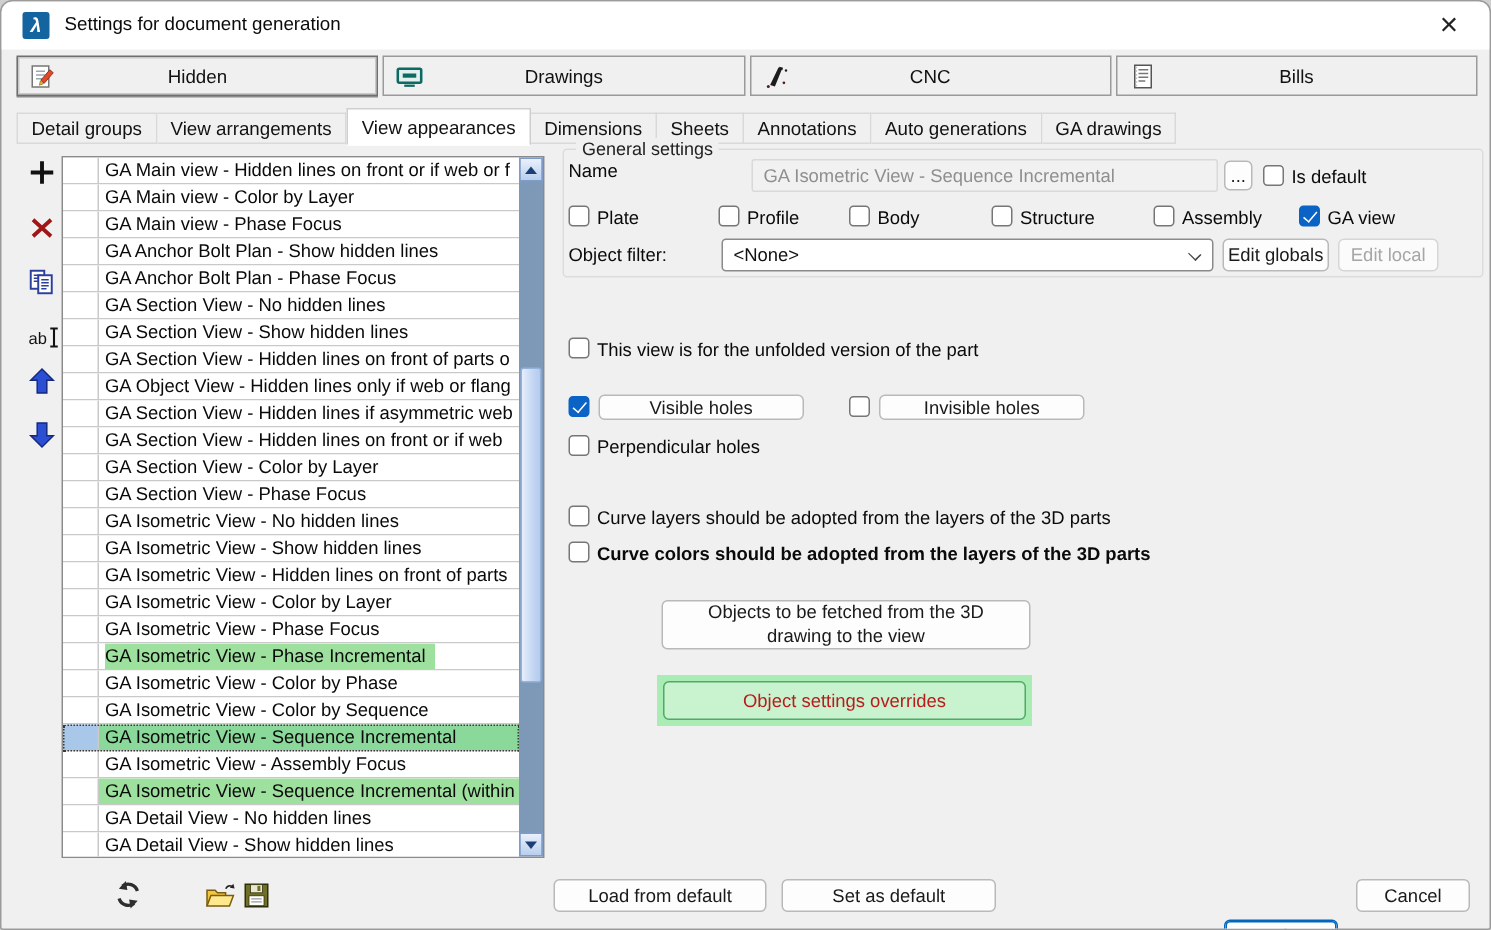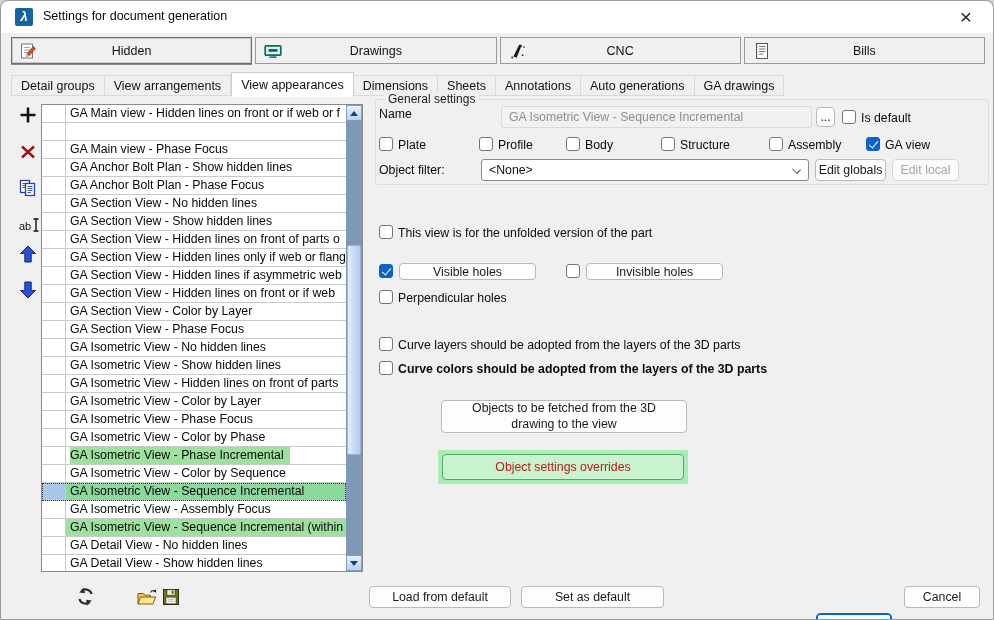--- a/index.html
+++ b/index.html
@@ -160,20 +160,21 @@
     </div>
 
   <div class="listbox">
     <div class="rows" id="listRows">
         <div class="lrow">
           <div class="cell0"></div>
           <div class="txt"><span>GA Main view - Hidden lines on front or if web or f</span></div>
         </div>
         <div class="lrow">
           <div class="cell0"></div>
+          <div class="txt"><span>GA Main view - Color by Layer</span></div>
         </div>
         <div class="lrow">
           <div class="cell0"></div>
           <div class="txt"><span>GA Main view - Phase Focus</span></div>
         </div>
         <div class="lrow">
           <div class="cell0"></div>
           <div class="txt"><span>GA Anchor Bolt Plan - Show hidden lines</span></div>
         </div>
         <div class="lrow">
@@ -187,21 +188,21 @@
         <div class="lrow">
           <div class="cell0"></div>
           <div class="txt"><span>GA Section View - Show hidden lines</span></div>
         </div>
         <div class="lrow">
           <div class="cell0"></div>
           <div class="txt"><span>GA Section View - Hidden lines on front of parts o</span></div>
         </div>
         <div class="lrow">
           <div class="cell0"></div>
-          <div class="txt"><span>GA Section View - Hidden lines only if web or flang</span></div>
+          <div class="txt"><span>GA Object View - Hidden lines only if web or flang</span></div>
         </div>
         <div class="lrow">
           <div class="cell0"></div>
           <div class="txt"><span>GA Section View - Hidden lines if asymmetric web</span></div>
         </div>
         <div class="lrow">
           <div class="cell0"></div>
           <div class="txt"><span>GA Section View - Hidden lines on front or if web</span></div>
         </div>
         <div class="lrow">
@@ -225,27 +226,27 @@
           <div class="txt"><span>GA Isometric View - Hidden lines on front of parts</span></div>
         </div>
         <div class="lrow">
           <div class="cell0"></div>
           <div class="txt"><span>GA Isometric View - Color by Layer</span></div>
         </div>
         <div class="lrow">
           <div class="cell0"></div>
           <div class="txt"><span>GA Isometric View - Phase Focus</span></div>
         </div>
+        <div class="lrow hl-text">
+          <div class="cell0"></div>
+          <div class="txt"><span>GA Isometric View - Phase Incremental</span></div>
+        </div>
         <div class="lrow">
           <div class="cell0"></div>
           <div class="txt"><span>GA Isometric View - Color by Phase</span></div>
-        </div>
-        <div class="lrow hl-text">
-          <div class="cell0"></div>
-          <div class="txt"><span>GA Isometric View - Phase Incremental</span></div>
         </div>
         <div class="lrow">
           <div class="cell0"></div>
           <div class="txt"><span>GA Isometric View - Color by Sequence</span></div>
         </div>
         <div class="lrow hl-row selected">
           <div class="cell0"></div>
           <div class="txt"><span>GA Isometric View - Sequence Incremental</span></div>
         </div>
         <div class="lrow">

